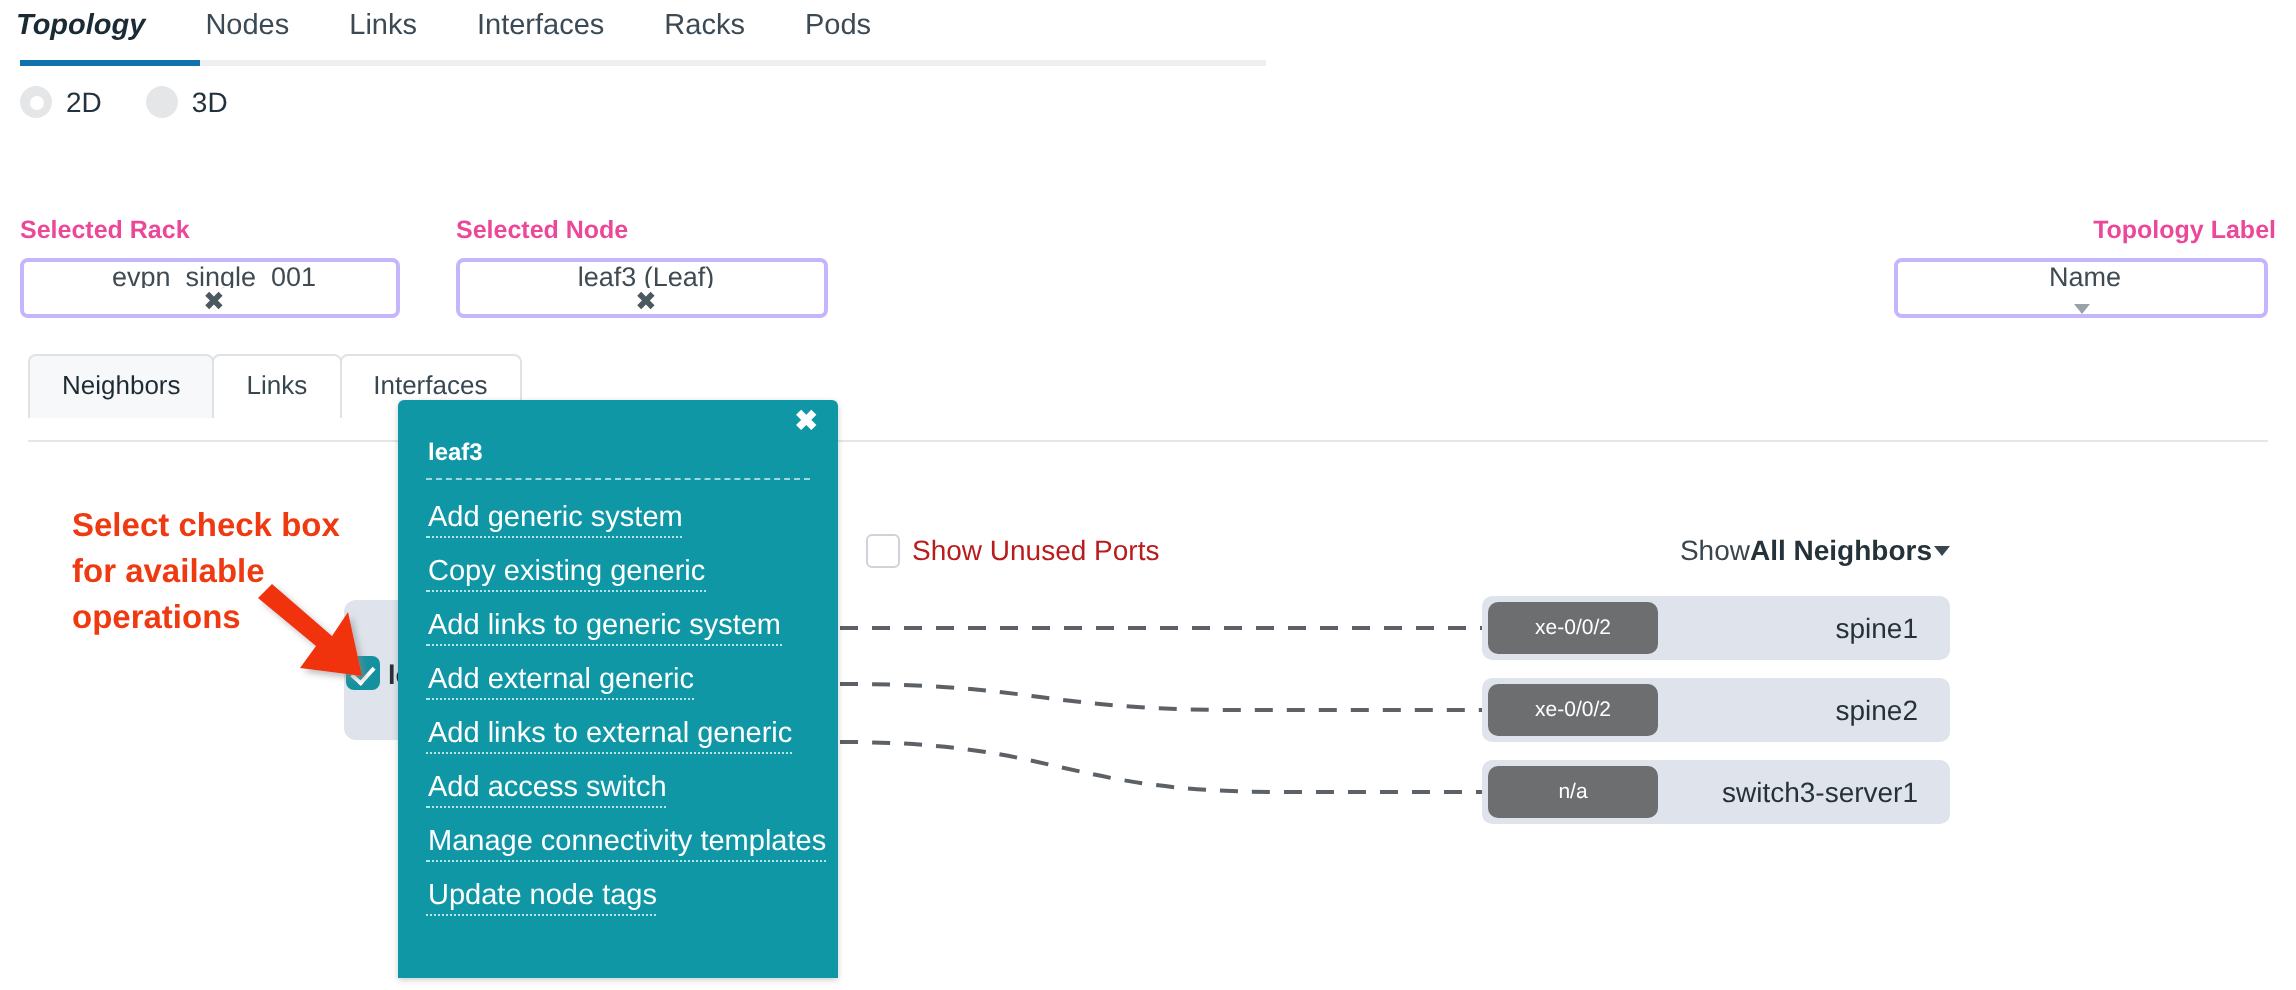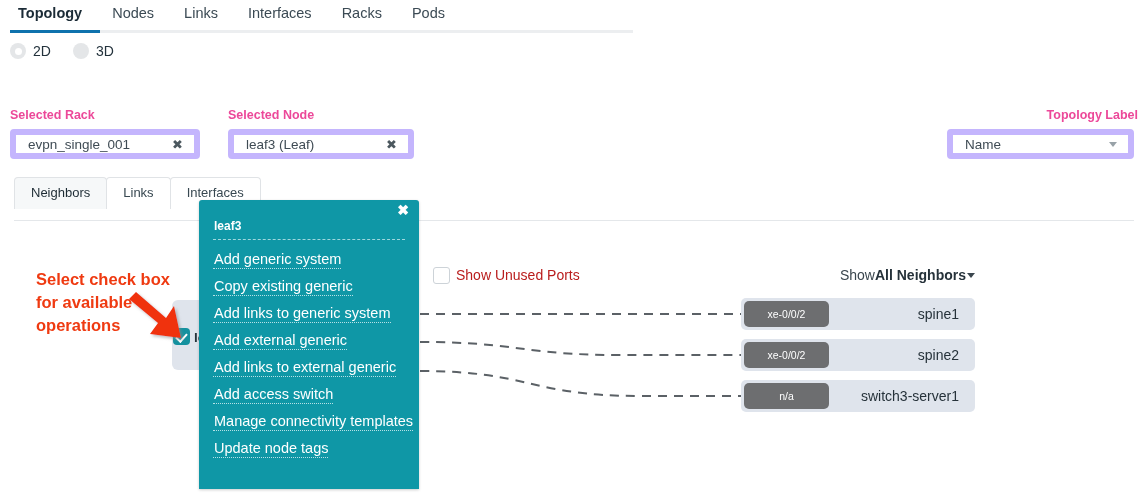--- a/index.html
+++ b/index.html
@@ -26,21 +26,21 @@
     align-items: flex-start;
   }
   .topnav-item {
     font-size: 14.5px;
     color: #3b4a54;
     padding: 5px 0 9px 0;
     margin-right: 30px;
     cursor: pointer;
     white-space: nowrap;
   }
-  .topnav-item:first-child { margin-left: 18px; }
+  .topnav-item:first-child { margin-left: 8px; font-style: italic; }
   .topnav-item.active { color: #1b2b36; font-weight: bold; }
   .topnav-rule {
     position: absolute;
     left: 10px; top: 30px;
     width: 623px; height: 3px;
     background: #eceef0;
   }
   .topnav-rule-active {
     position: absolute;
     left: 10px; top: 30px;
@@ -79,27 +79,28 @@
   
   .fieldlabel {
     position: absolute;
     font-size: 12.5px;
     font-weight: bold;
     color: #ec4899;
   }
   .selectbox {
     position: absolute;
     height: 30px;
-    border: 6px solid #c4b5fd;
+    border: 2px solid #c4b5fd;
     border-radius: 4px;
     background: #fff;
     display: flex;
     align-items: center;
     padding: 0 8px 0 12px;
     cursor: pointer;
+    flex-direction: column;
   }
   .selectbox .val {
     font-size: 13.5px;
     color: #3f4b54;
     flex: 1;
     white-space: nowrap;
     overflow: hidden;
   }
   .clear-x {
     font-size: 13px;
@@ -281,21 +282,21 @@
     padding: 6px 0 1px 1px;
     margin-bottom: 3px;
     width: fit-content;
     cursor: pointer;
     white-space: nowrap;
   }
 
   
   .annot {
     position: absolute;
-    left: 36px; top: 268px;
+    left: 36px; top: 252px;
     font-size: 16.5px;
     font-weight: bold;
     color: #ef3a11;
     line-height: 1.38;
     width: 160px;
     z-index: 50;
   }
   .arrow-svg { position: absolute; left: 0; top: 0; width: 1148px; height: 495px; z-index: 45; pointer-events: none; }
 </style>
 </head>

